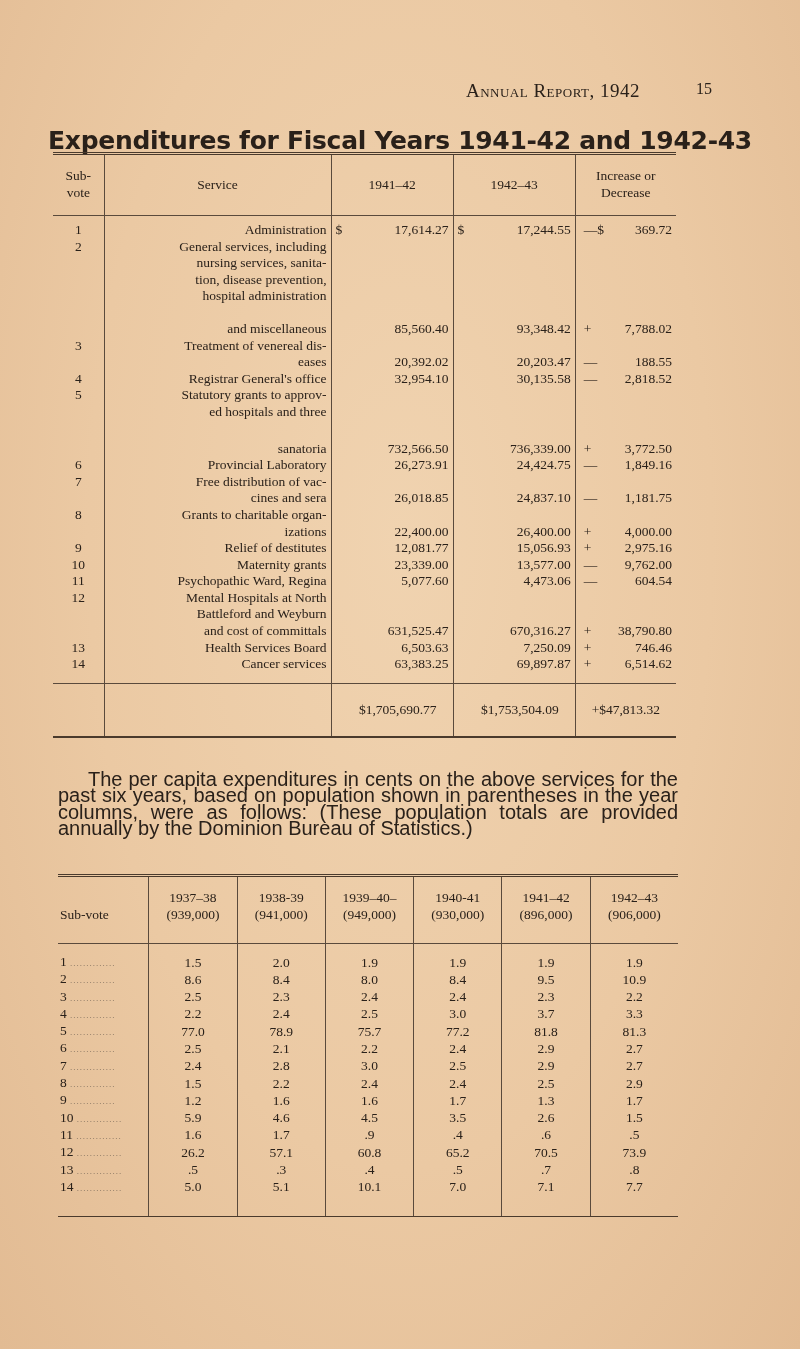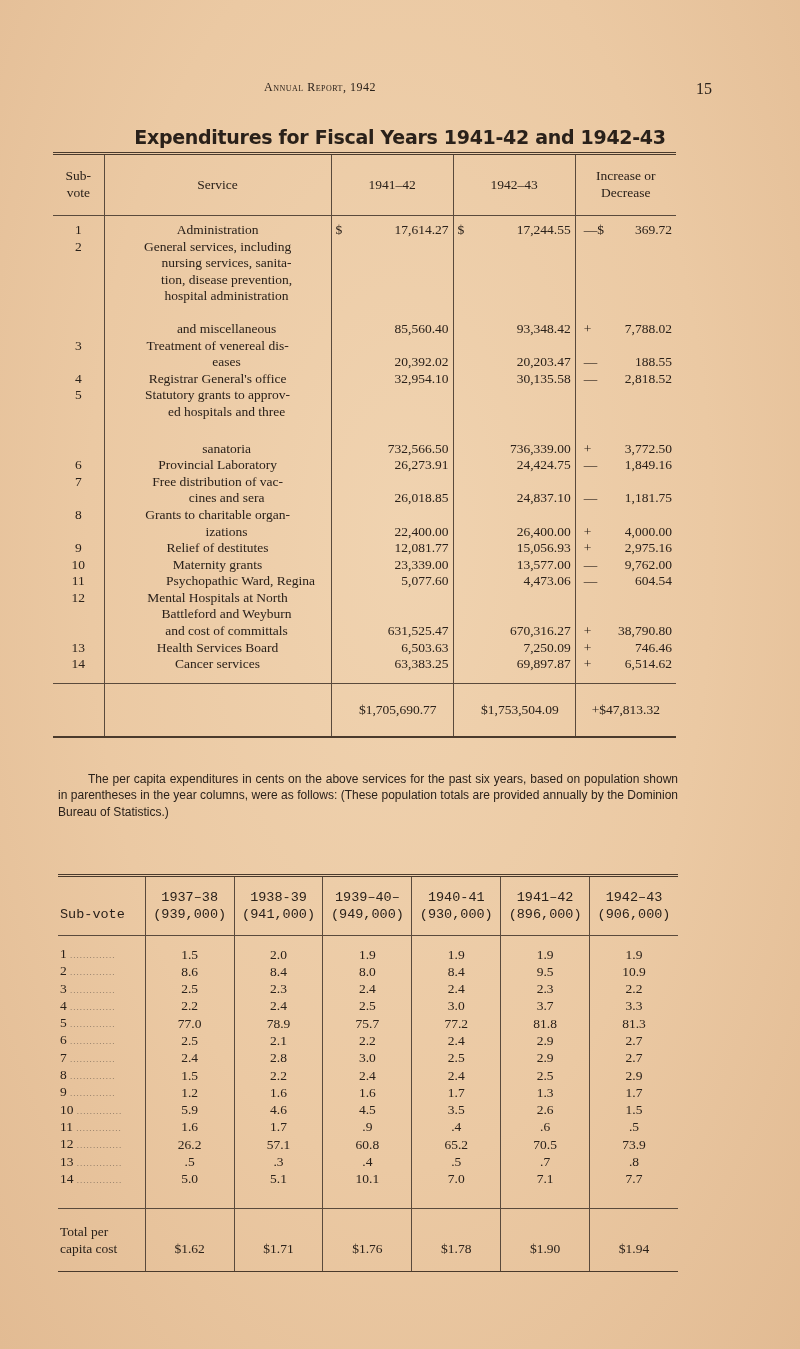--- a/index.html
+++ b/index.html
@@ -5,69 +5,69 @@
   html, body { margin:0; padding:0; }
   body {
     width:800px; height:1349px; overflow:hidden;
     background: radial-gradient(ellipse at 50% 40%, #f0d3b0 0%, #ebc9a3 55%, #e2bb93 100%);
     color:#2a211a;
     font-family:"Liberation Serif", "DejaVu Serif", serif;
     position:relative;
   }
   .page { position:absolute; left:0; top:0; width:800px; height:1349px; }
   .running-head {
-    position:absolute; top:80px; left:0; width:640px; text-align:center;
-    font-size:12px; letter-spacing:0.5px; font-variant:small-caps;
+    position:absolute; top:80px; left:0; width:640px; text-align:right;
+    font-size:19px; letter-spacing:0.5px; font-variant:small-caps;
   }
   .page-num { position:absolute; top:80px; left:660px; font-size:16px;margin-left:36px; }
   .title {
     position:absolute; top:126px; left:0; width:800px; text-align:center;
-    font-family:"DejaVu Sans", sans-serif; font-weight:bold; font-size:19px;
+    font-family:"DejaVu Sans", sans-serif; font-weight:bold; font-size:25px;
     letter-spacing:-0.3px;
   }
   .t1 {
     position:absolute; top:152px; left:53px; width:623px;
     border-top:3px double #4a3a2c; border-bottom:2px solid #4a3a2c;
     border-collapse:collapse;
   }
   table { border-collapse:collapse; font-size:13.5px; }
   .t1 table { width:100%; }
   .t1 th {
     font-weight:normal; font-size:13.5px; padding:12px 4px 14px;
     border-bottom:1.5px solid #5a4a3c; vertical-align:middle; line-height:17px;
   }
   .t1 td { padding:0 4px; line-height:16.6px; vertical-align:bottom; }
   .t1 .c-sub { width:44px; text-align:center; }
-  .t1 .c-svc { width:228px; text-align:center; border-left:1px solid #5a4a3c; }
+  .t1 .c-svc { width:228px; text-align:right; border-left:1px solid #5a4a3c; }
   .t1 .c-num { width:106px; text-align:right; border-left:1px solid #5a4a3c; }
   .t1 .c-inc { text-align:right; border-left:1px solid #5a4a3c; }
   .t1 td.c-sub { vertical-align:top; text-align:center; }
   .svc-line { display:block; }
   .svc-line.indent { padding-left:18px; }
   .leader { color:#7a6a5a; letter-spacing:1px; font-size:9px; }
   .dollar { float:left; }
   .sign { float:left; padding-left:4px; }
   .t1 tr.first td { padding-top:6px; }
   .t1 tr.last td { padding-bottom:10px; }
   .t1 tr.total td { padding:18px 16px 18px; border-top:1.5px solid #5a4a3c; }
   .t1 tr.total td.c-sub { border-top:1.5px solid #5a4a3c; }
   .para {
     position:absolute; top:771px; left:58px; width:620px;
-    font-size:12px; line-height:16.3px; text-align:justify;
+    font-size:20px; line-height:16.3px; text-align:justify;
     font-family:"Liberation Sans Narrow","Liberation Sans", sans-serif;
   }
   .para p { margin:0; text-indent:30px; }
   .t2 {
     position:absolute; top:874px; left:58px; width:620px;
     border-top:3px double #4a3a2c; border-bottom:1.5px solid #4a3a2c;
   }
   .t2 table { width:100%; }
   .t2 th {
     font-weight:normal; font-size:13.5px; line-height:17px;
-    padding:12px 2px 12px; border-bottom:1.5px solid #5a4a3c; text-align:center;font-family:Liberation Mono, monospace;
+    padding:12px 2px 20px; border-bottom:1.5px solid #5a4a3c; text-align:center;
   }
   .t2 th.h-sub { text-align:left; vertical-align:bottom; padding-left:2px; }
   .t2 td { text-align:center; line-height:16.3px; padding:0 2px; font-size:13.5px; }
   .t2 td.s { text-align:left; width:90px; padding-left:2px; }
   .t2 td.y, .t2 th.y { border-left:1px solid #5a4a3c; width:86px; }
   .t2 tr.first td { padding-top:10px; }
   .t2 tr.last td { padding-bottom:20px; }
   .t2 tr.total td { border-top:1.5px solid #5a4a3c; padding-top:14px; padding-bottom:14px; line-height:17px; vertical-align:bottom; }
   .t2 tr.total td.s { vertical-align:middle; }
 </style>
@@ -382,25 +382,16 @@
           </tr>
           <tr class="last">
             <td class="s"><span>14</span><span class="leader"> ..............</span></td>
             <td class="y">5.0</td>
             <td class="y">5.1</td>
             <td class="y">10.1</td>
             <td class="y">7.0</td>
             <td class="y">7.1</td>
             <td class="y">7.7</td>
           </tr>
-          <tr class="total">
-            <td class="s"><span>Total per</span><br><span>capita cost</span></td>
-            <td class="y">$1.62</td>
-            <td class="y">$1.71</td>
-            <td class="y">$1.76</td>
-            <td class="y">$1.78</td>
-            <td class="y">$1.90</td>
-            <td class="y">$1.94</td>
-          </tr>
         </tbody>
     </table>
   </div>
 </div>
 
 </body></html>

